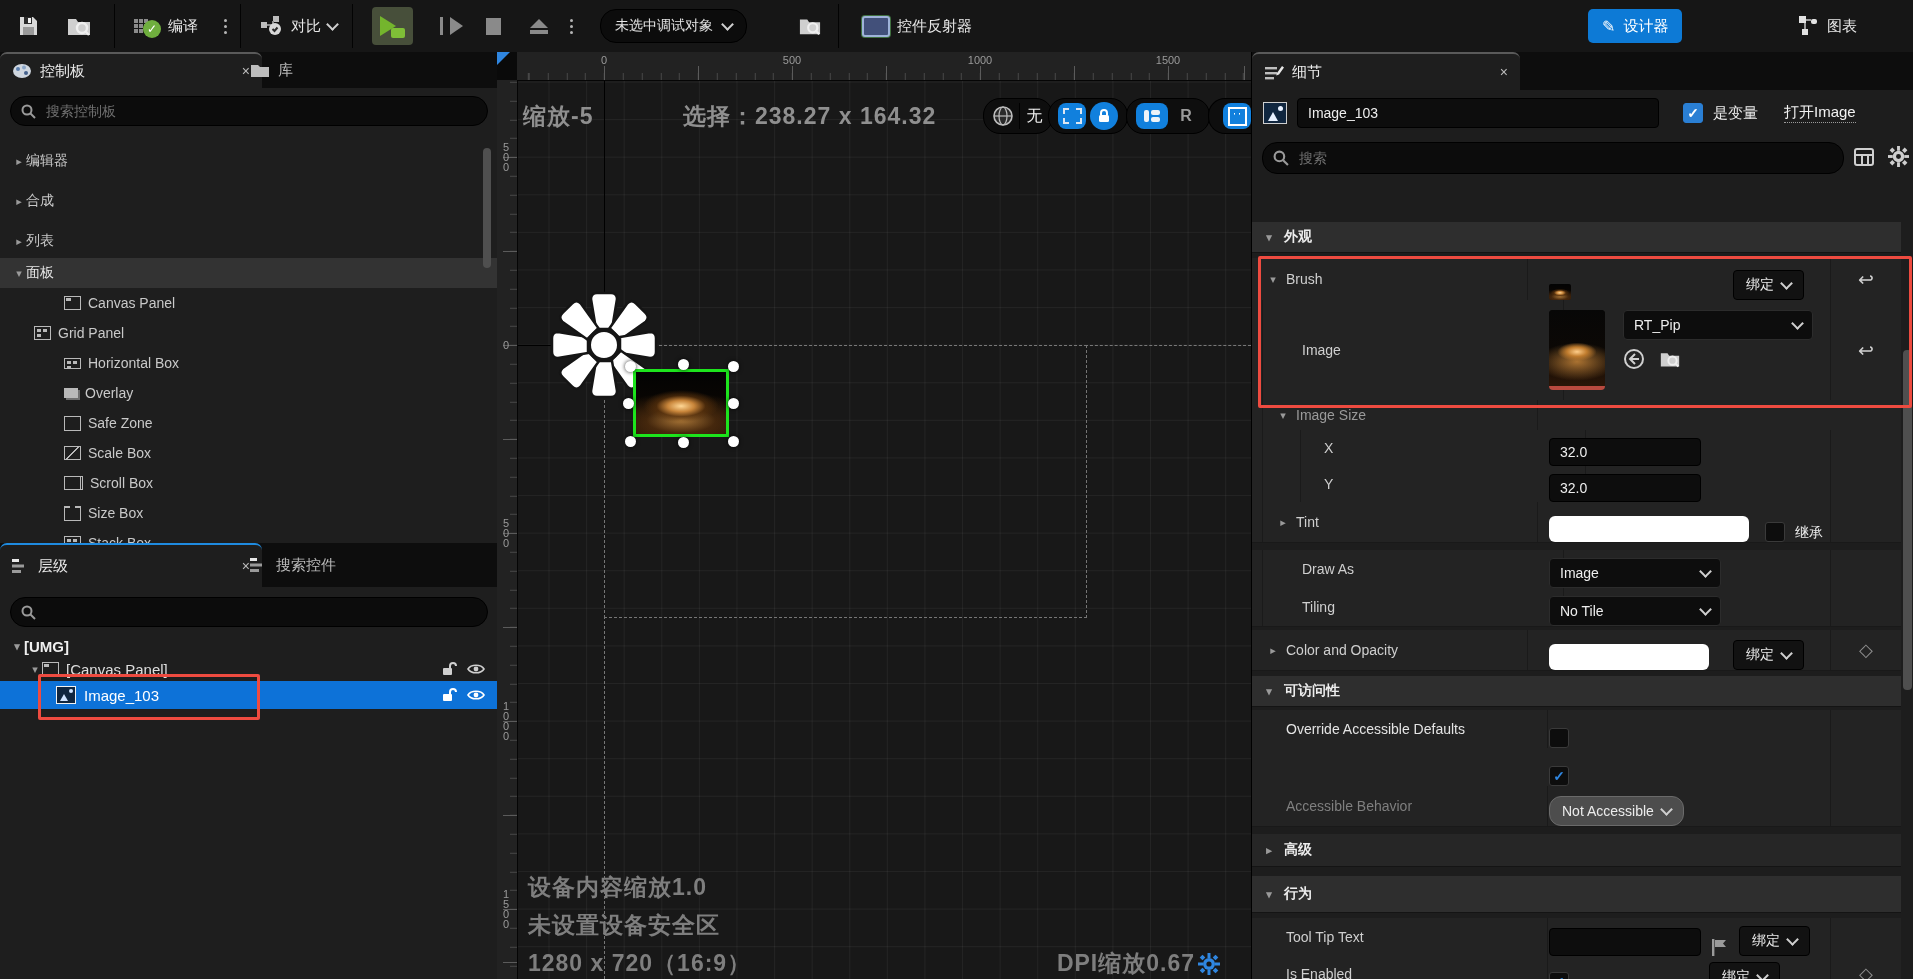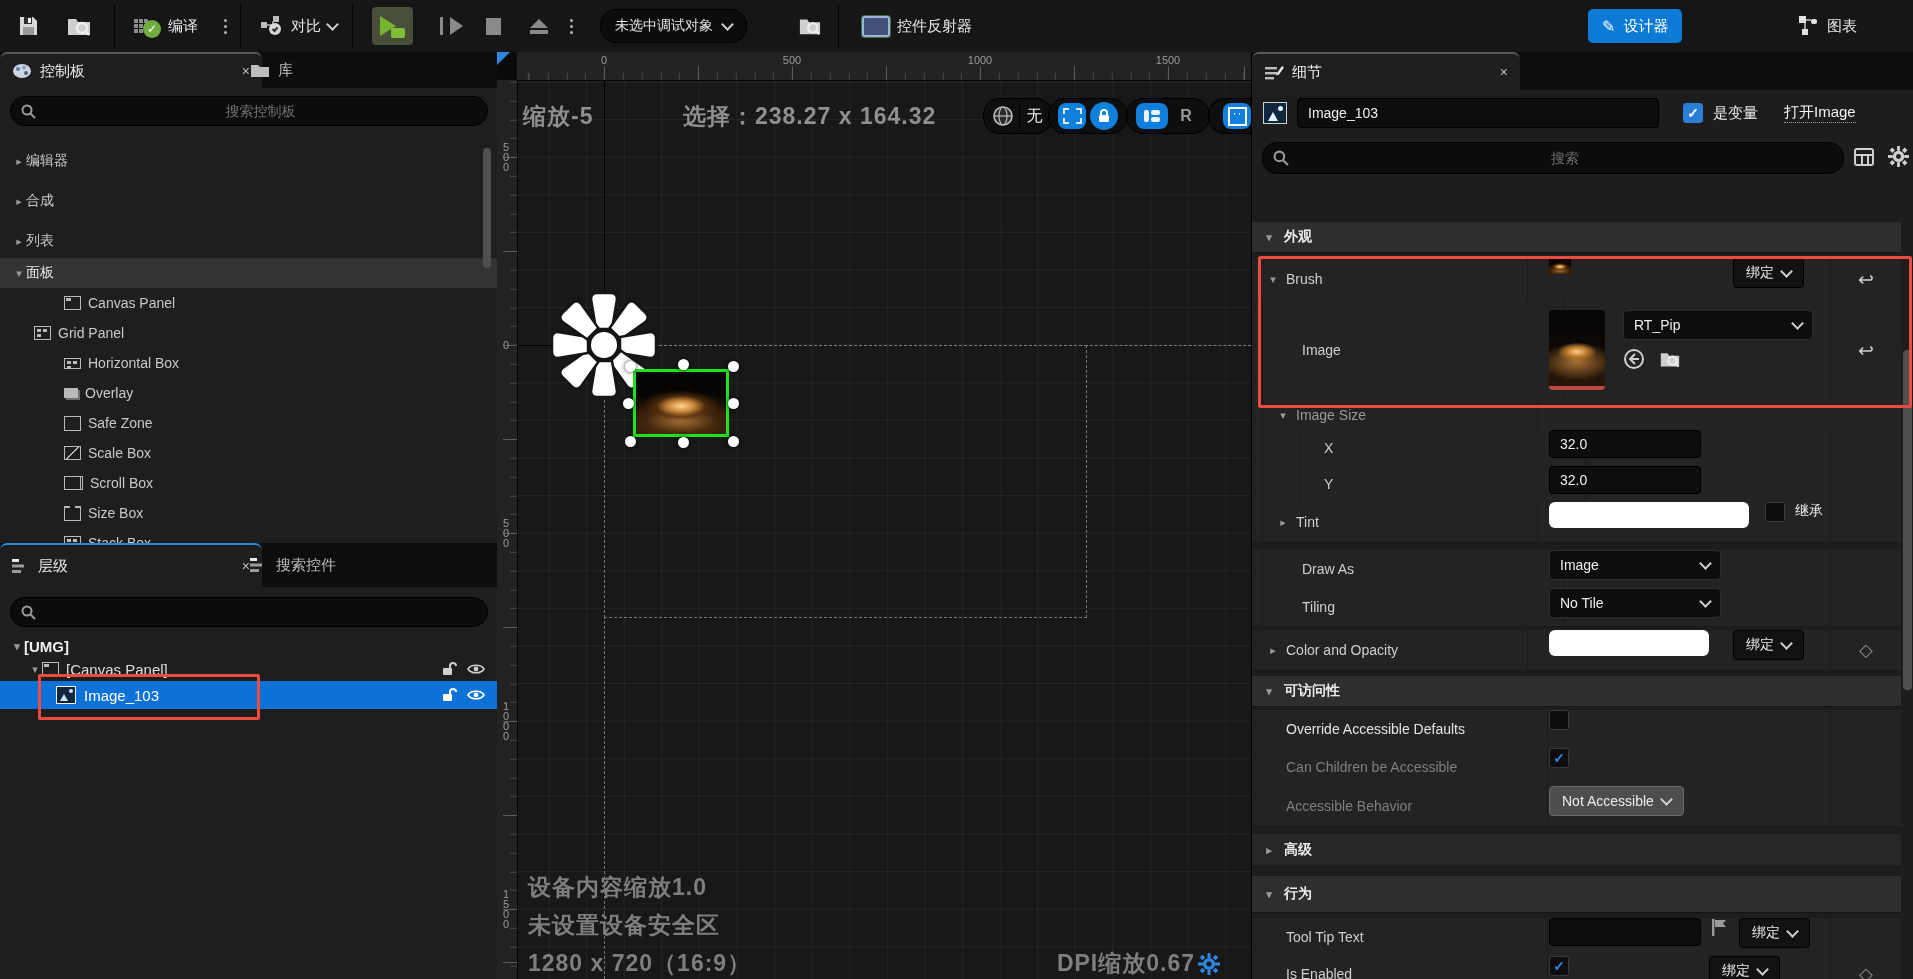--- a/index.html
+++ b/index.html
@@ -26,21 +26,21 @@
   .eject .b{width:18px;height:4px;background:#8a8a8a;}
   .monitor{width:24px;height:17px;background:#42507a;border:2px solid #9fb3d9;border-radius:3px;box-shadow:0 0 0 1px #3f6f3f;}
   
   .panel{position:absolute;background:#1e1e1e;}
   .tabbar{position:absolute;left:0;right:0;top:0;background:#0d0d0d;}
   .tab{position:absolute;top:0;bottom:0;display:flex;align-items:center;gap:8px;padding:0 12px;font-size:15px;color:#b9b9b9;}
   .tab.active{background:#1e1e1e;color:#ececec;border-radius:7px 7px 0 0;border-top:2px solid #5a5a5a;}
   .tab.active.focus{border-top:2px solid #1f8be0;}
   .tab .x{margin-left:auto;color:#bdbdbd;font-size:14px;}
   .search{position:absolute;background:#0c0c0c;border:1px solid #000;border-radius:15px;display:flex;align-items:center;padding:0 10px;gap:8px;}
-  .search input{background:transparent;border:0;outline:0;color:#ddd;font-size:14px;width:100%;font-family:"Liberation Sans",sans-serif;text-align:center;}
+  .search input{background:transparent;border:0;outline:0;color:#ddd;font-size:14px;width:100%;font-family:"Liberation Sans",sans-serif;}
   .search input::placeholder{color:#6f6f6f;}
   .mag{flex:0 0 auto;}
   .exp{color:#9a9a9a;font-size:11px;width:14px;display:inline-block;text-align:center;}
   .treerow{position:absolute;left:0;right:0;display:flex;align-items:center;color:#c9c9c9;}
   .wicon{width:15px;height:12px;border:1px solid #b9b9b9;margin-right:7px;position:relative;flex:0 0 auto;}
   .wicon.fill:before{content:"";position:absolute;left:1px;top:1px;width:5px;height:3px;background:#b9b9b9;}
   .wicon.grid2{background:linear-gradient(#b9b9b9,#b9b9b9) 2px 2px/4px 3px no-repeat,linear-gradient(#b9b9b9,#b9b9b9) 8px 2px/4px 3px no-repeat,linear-gradient(#b9b9b9,#b9b9b9) 2px 7px/4px 3px no-repeat;}
   .wicon.solid{background:#b9b9b9;border:0;width:14px;height:10px;box-shadow:2px 2px 0 0 #6f6f6f;}
   .lockico,.eyeico{margin-left:10px;flex:0 0 auto;}
   
@@ -73,39 +73,39 @@
   .imgscene{background:
      radial-gradient(42% 26% at 50% 55%,#ffd795 0%,#c8853a 35%,rgba(90,50,12,.65) 65%,rgba(20,10,3,0) 100%),
      radial-gradient(85% 45% at 50% 78%,rgba(214,150,70,.75) 0%,rgba(120,70,22,.45) 45%,rgba(10,6,2,0) 100%),
      linear-gradient(#030303 0%,#0a0603 55%,#241307 100%);background-color:#050505;}
   .footerline{position:absolute;font-weight:bold;color:#7e7e7e;font-size:23px;letter-spacing:1px;}
   
   #details{position:absolute;left:1251px;top:52px;width:662px;height:927px;background:#1d1d1d;border-left:1px solid #000;overflow:hidden;}
   .drow{position:absolute;left:0;right:13px;background:#232323;border-bottom:1px solid #191919;}
   .dhead{position:absolute;left:0;right:13px;background:#2e2e2e;border-bottom:1px solid #141414;display:flex;align-items:center;color:#ececec;font-weight:bold;font-size:14px;}
   .dlabel{position:absolute;left:0;top:0;bottom:0;width:261px;border-right:1px solid #1a1a1a;display:flex;align-items:center;color:#cfcfcf;}
-  .dval{position:absolute;left:262px;top:0;bottom:0;right:70px;display:flex;align-items:flex-start;padding-left:35px;gap:10px;}
+  .dval{position:absolute;left:262px;top:0;bottom:0;right:70px;display:flex;align-items:flex-end;padding-left:35px;gap:10px;}
   .dend{position:absolute;right:0;top:0;bottom:0;width:70px;border-left:1px solid #1a1a1a;display:flex;align-items:center;justify-content:center;color:#cfcfcf;}
   .gut{position:absolute;left:0;top:0;bottom:0;width:10px;border-right:1px solid #1a1a1a;background:#232323;}
   .gut2{position:absolute;left:10px;top:0;bottom:0;width:38px;border-right:1px solid #1a1a1a;}
   .field{background:#0d0d0d;border:1px solid #000;border-radius:4px;color:#eee;height:26px;padding:0 10px;font-size:14px;font-family:"Liberation Sans",sans-serif;outline:0;}
   .dd{background:#0d0d0d;border:1px solid #2c2c2c;border-radius:4px;color:#eee;height:28px;display:flex;align-items:center;justify-content:space-between;padding:0 10px;font-size:14px;}
   .bindbtn{background:#121212;border:1px solid #000;border-radius:4px;color:#e8e8e8;height:28px;display:flex;align-items:center;gap:8px;padding:0 12px;font-size:14px;}
   .cbx{width:18px;height:18px;border-radius:3px;background:#0d0d0d;border:1px solid #3a3a3a;display:flex;align-items:center;justify-content:center;font-size:14px;color:#2f86e0;font-weight:bold;}
   .cbx.bluefill{background:#2a7fd4;border-color:#2a7fd4;color:#fff;}
   .swatch{background:#fff;border-radius:6px;height:26px;}
   .resetico{color:#cfcfcf;font-size:19px;}
   .annot{position:absolute;border:3px solid #ee4b40;border-radius:2px;pointer-events:none;}
   .thumbsm{width:22px;height:16px;border-radius:2px;}
   .thumblg{width:56px;height:76px;border-radius:4px;border-bottom:4px solid #b94a3f;
     background:
      radial-gradient(35% 12% at 50% 55%,#ffce8a 0%,#c07c2e 50%,rgba(40,22,6,0) 100%),
      radial-gradient(70% 25% at 50% 68%,rgba(208,140,60,.8) 0%,rgba(16,9,3,0) 100%),
      linear-gradient(#070707 0%,#0c0805 55%,#2a1608 100%);background-color:#060606;}
-  .graybtn{background:#4d4d4d;border:1px solid #6a6a6a;border-radius:4px;color:#ececec;height:28px;display:flex;align-items:center;gap:8px;padding:0 12px;font-size:14px;}
+  .graybtn{background:#4d4d4d;border:1px solid #6a6a6a;border-radius:12px;color:#ececec;height:28px;display:flex;align-items:center;gap:8px;padding:0 12px;font-size:14px;}
   .muted{color:#7f7f7f;}
   .scrollbar{position:absolute;background:#4f4f4f;border-radius:4px;}
   .flag{display:inline-block;}
 </style>
 </head>
 <body>
 
 <div id="app">
 
   <div id="toolbar">
@@ -673,23 +673,20 @@
     <div class="drow" style="top:658px;height:38px">
       <div class="dlabel" style="padding-left:34px;color:#e4e4e4">
           <span>Override Accessible Defaults</span>
         </div>
       <div class="dval">
           <span class="cbx"></span>
         </div>
       <div class="dend"></div>
     </div>
     <div class="drow" style="top:696px;height:38px">
-      <div class="dlabel muted" style="padding-left:34px">
-          <span>Can Children be Accessible</span>
-        </div>
       <div class="dval">
           <span class="cbx">✓</span>
         </div>
       <div class="dend"></div>
     </div>
     <div class="drow" style="top:734px;height:40px">
       <div class="dlabel muted" style="padding-left:34px">
           <span>Accessible Behavior</span>
         </div>
       <div class="dval">

